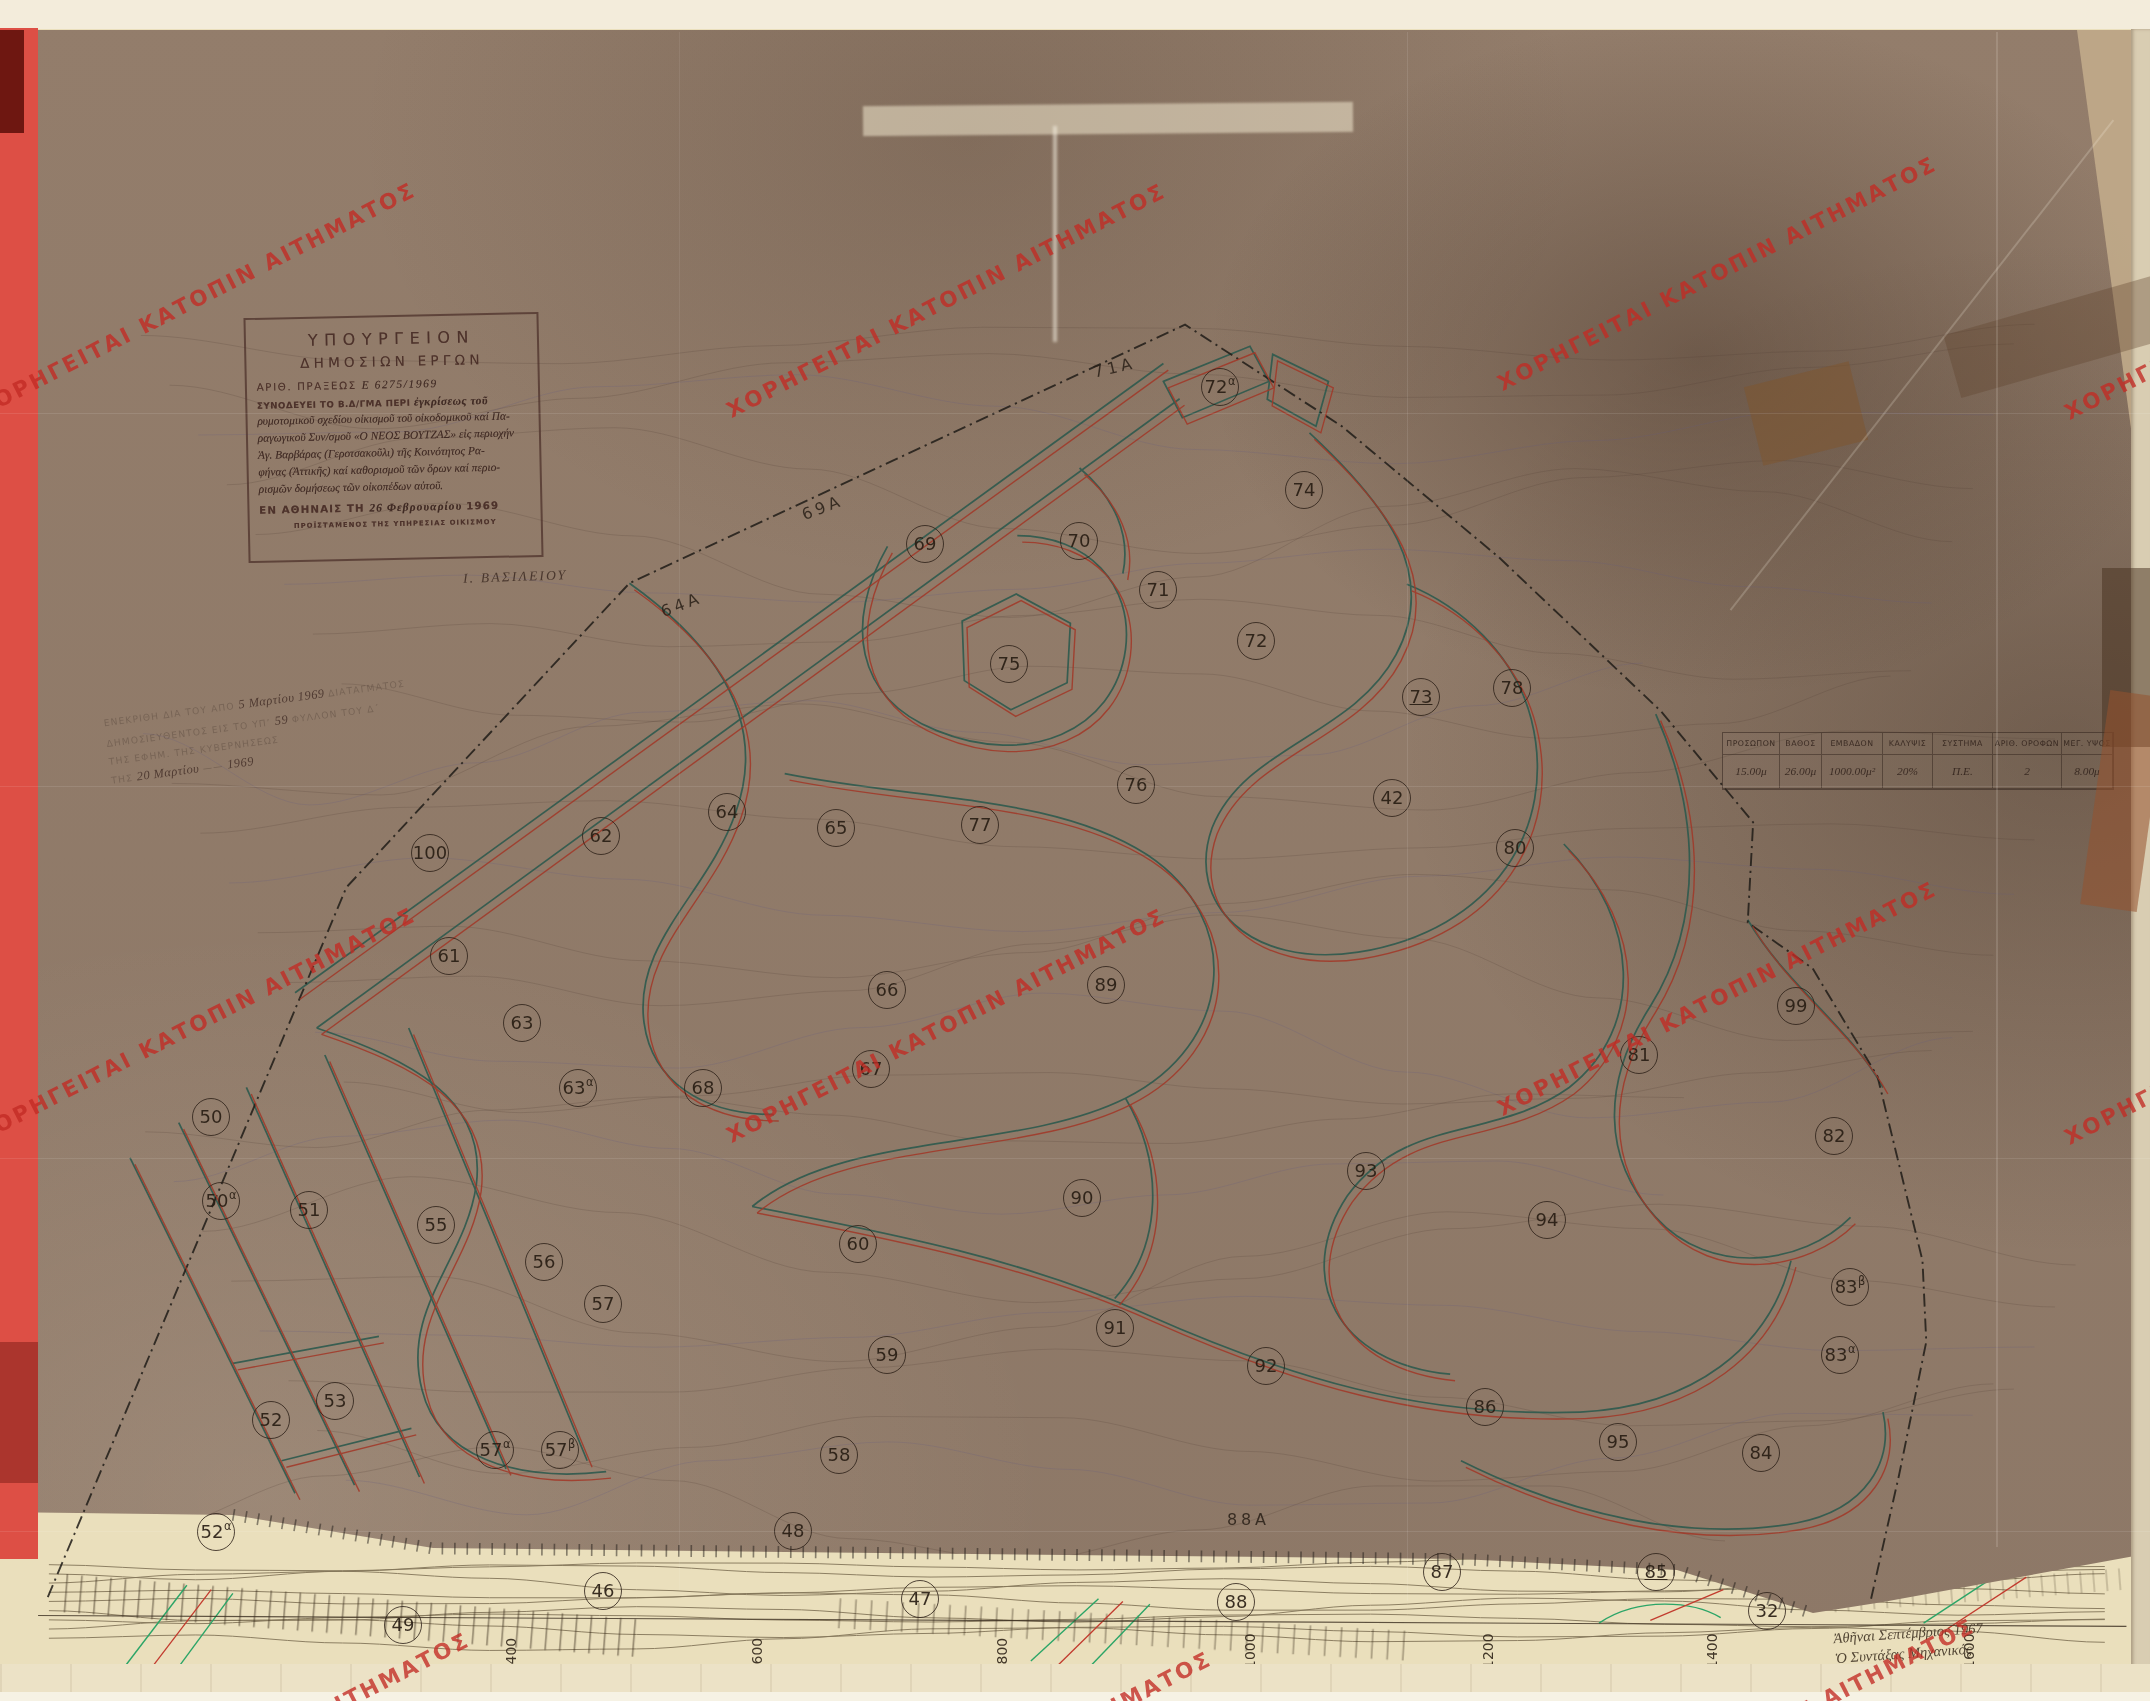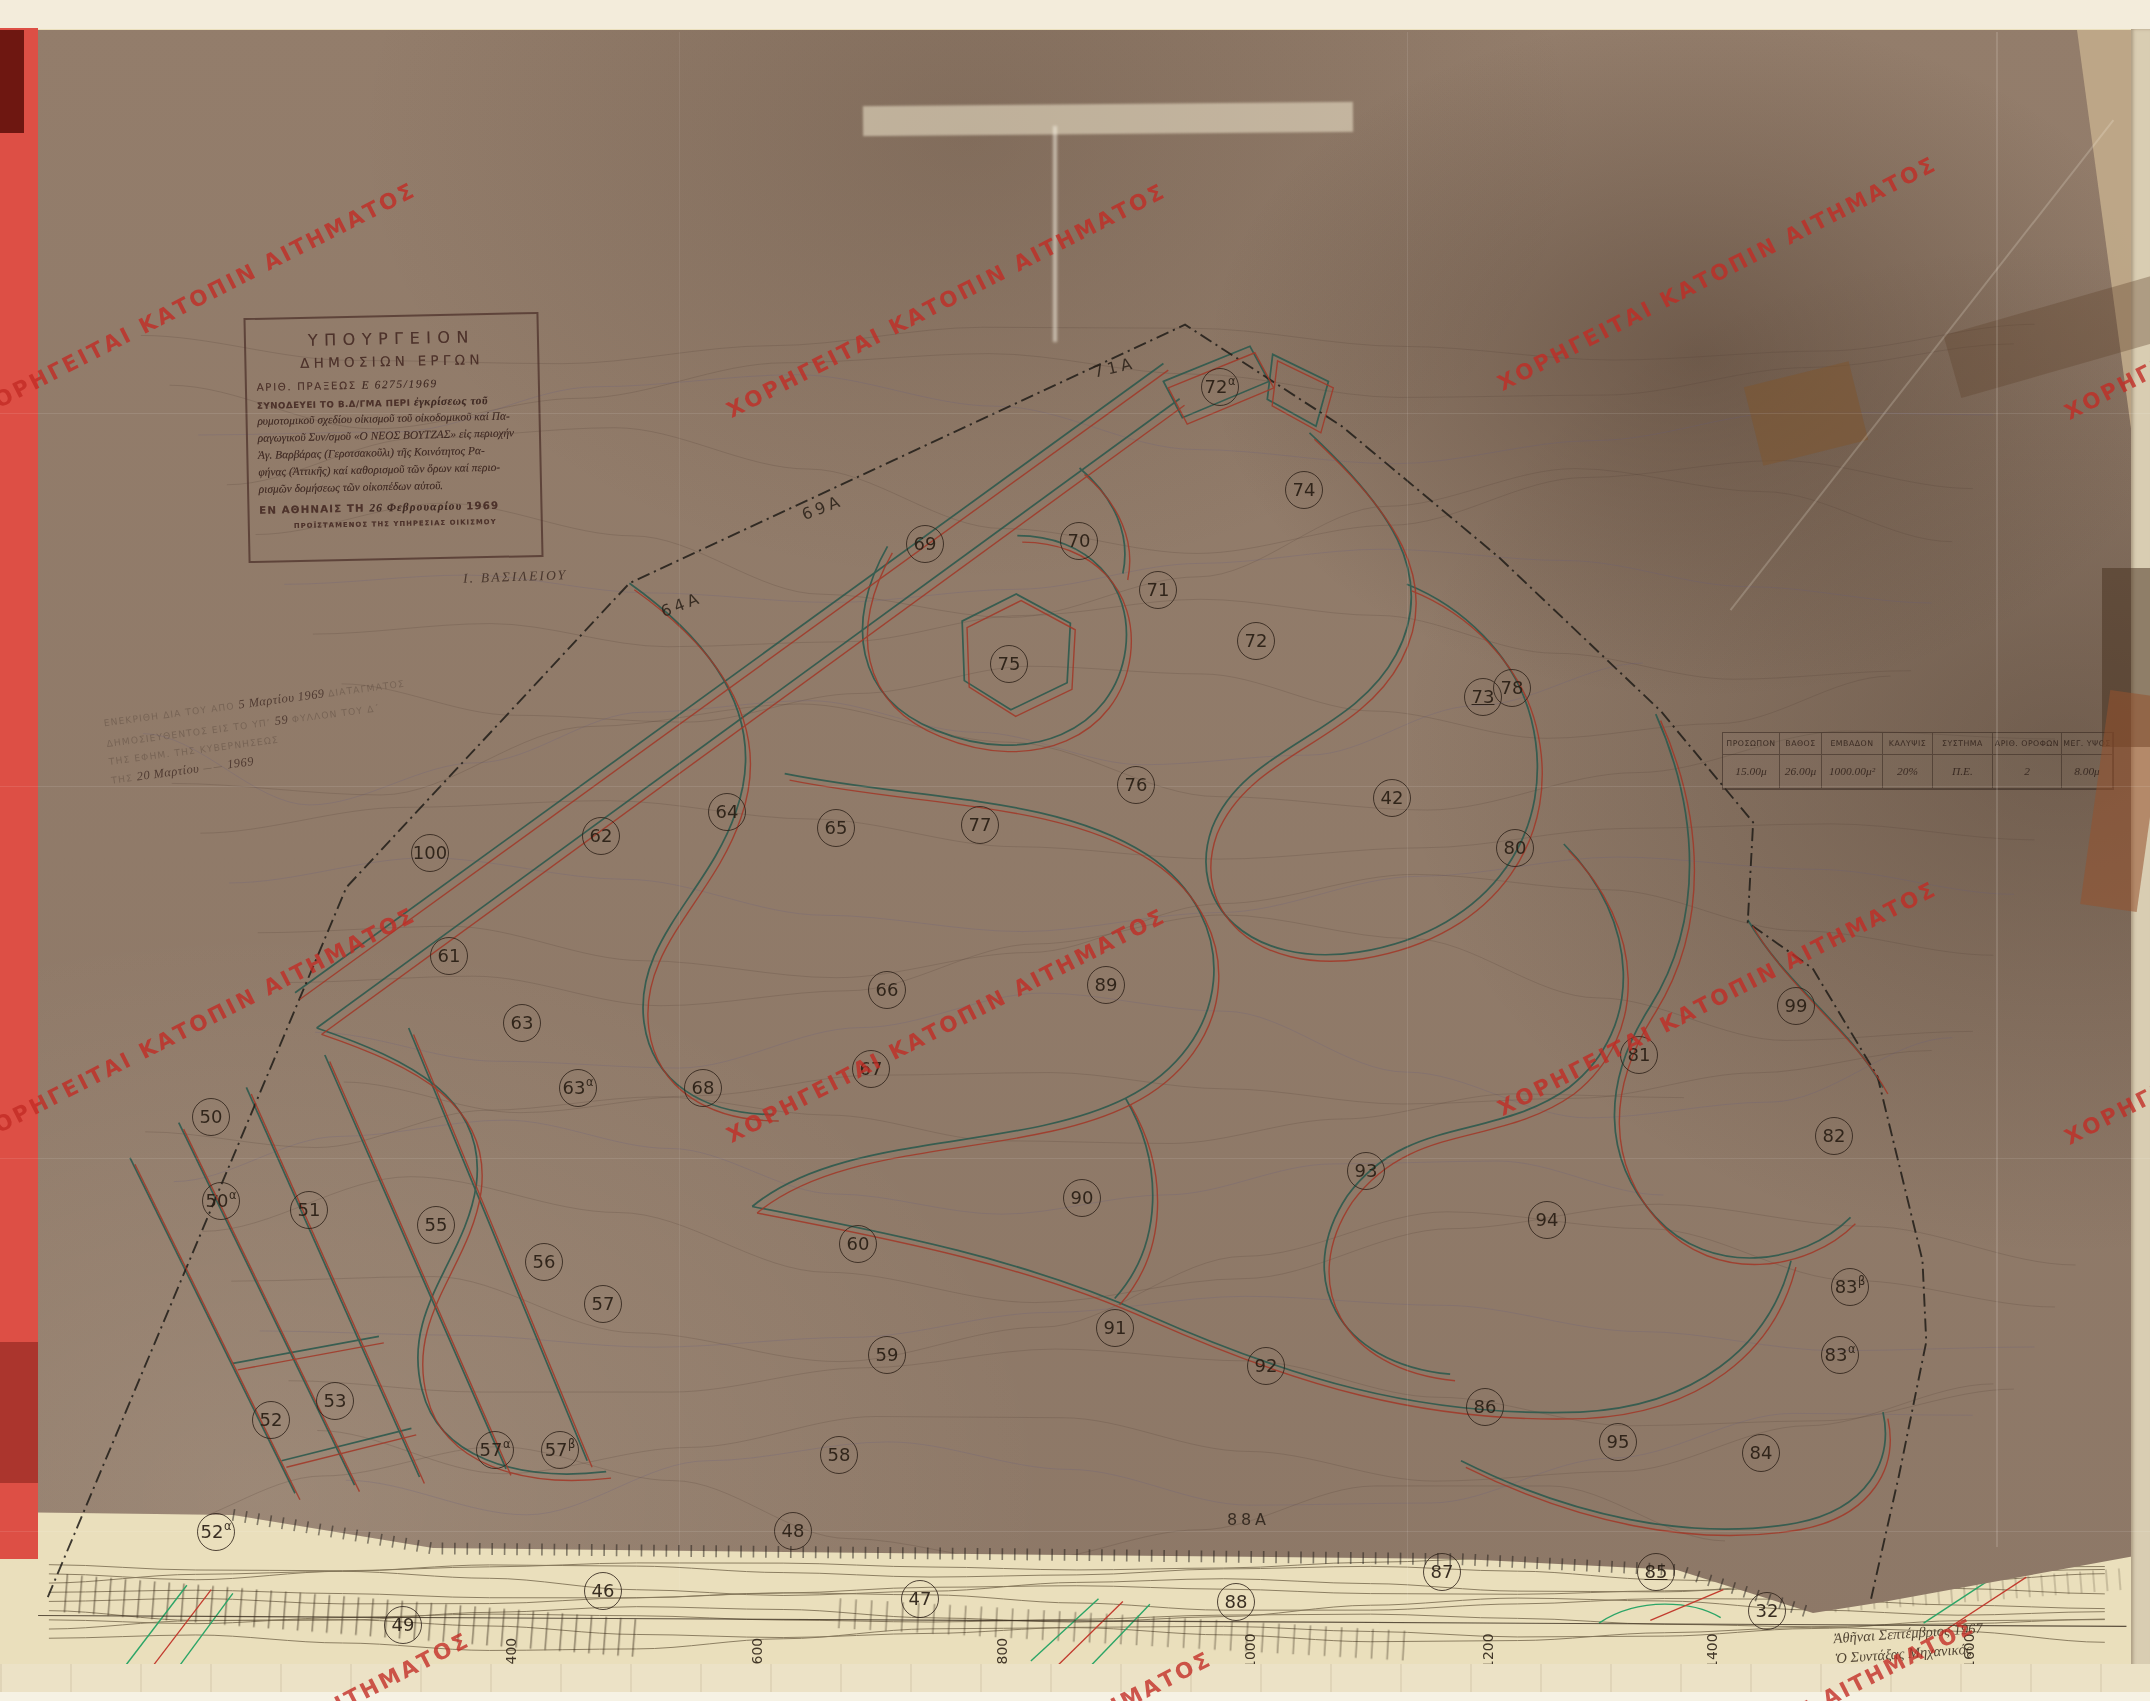--- a/index.html
+++ b/index.html
@@ -292,21 +292,21 @@
       <div class="blk" style="left: 727px; top: 812px;">64</div>
       <div class="blk" style="left: 836px; top: 828px;">65</div>
       <div class="blk" style="left: 887px; top: 990px;">66</div>
       <div class="blk" style="left: 871px; top: 1069px;">67</div>
       <div class="blk" style="left: 703px; top: 1088px;">68</div>
       <div class="blk" style="left: 925px; top: 544px;">69</div>
       <div class="blk" style="left: 1079px; top: 541px;">70</div>
       <div class="blk" style="left: 1158px; top: 590px;">71</div>
       <div class="blk" style="left: 1256px; top: 641px;">72</div>
       <div class="blk" style="left: 1220px; top: 387px;">72<sup>α</sup></div>
-      <div class="blk" style="left: 1483px; top: 697px; text-decoration: underline;">73</div>
+      <div class="blk" style="left: 1421px; top: 697px; text-decoration: underline;">73</div>
       <div class="blk" style="left: 1304px; top: 490px;">74</div>
       <div class="blk" style="left: 1009px; top: 664px;">75</div>
       <div class="blk" style="left: 1136px; top: 785px;">76</div>
       <div class="blk" style="left: 980px; top: 825px;">77</div>
       <div class="blk" style="left: 1512px; top: 688px;">78</div>
       <div class="blk" style="left: 1392px; top: 798px;">42</div>
       <div class="blk" style="left: 1515px; top: 817px; margin-top: 31px;">80</div>
       <div class="blk" style="left: 1639px; top: 1055px;">81</div>
       <div class="blk" style="left: 1834px; top: 1136px;">82</div>
       <div class="blk" style="left: 1840px; top: 1355px;">83<sup>α</sup></div>

